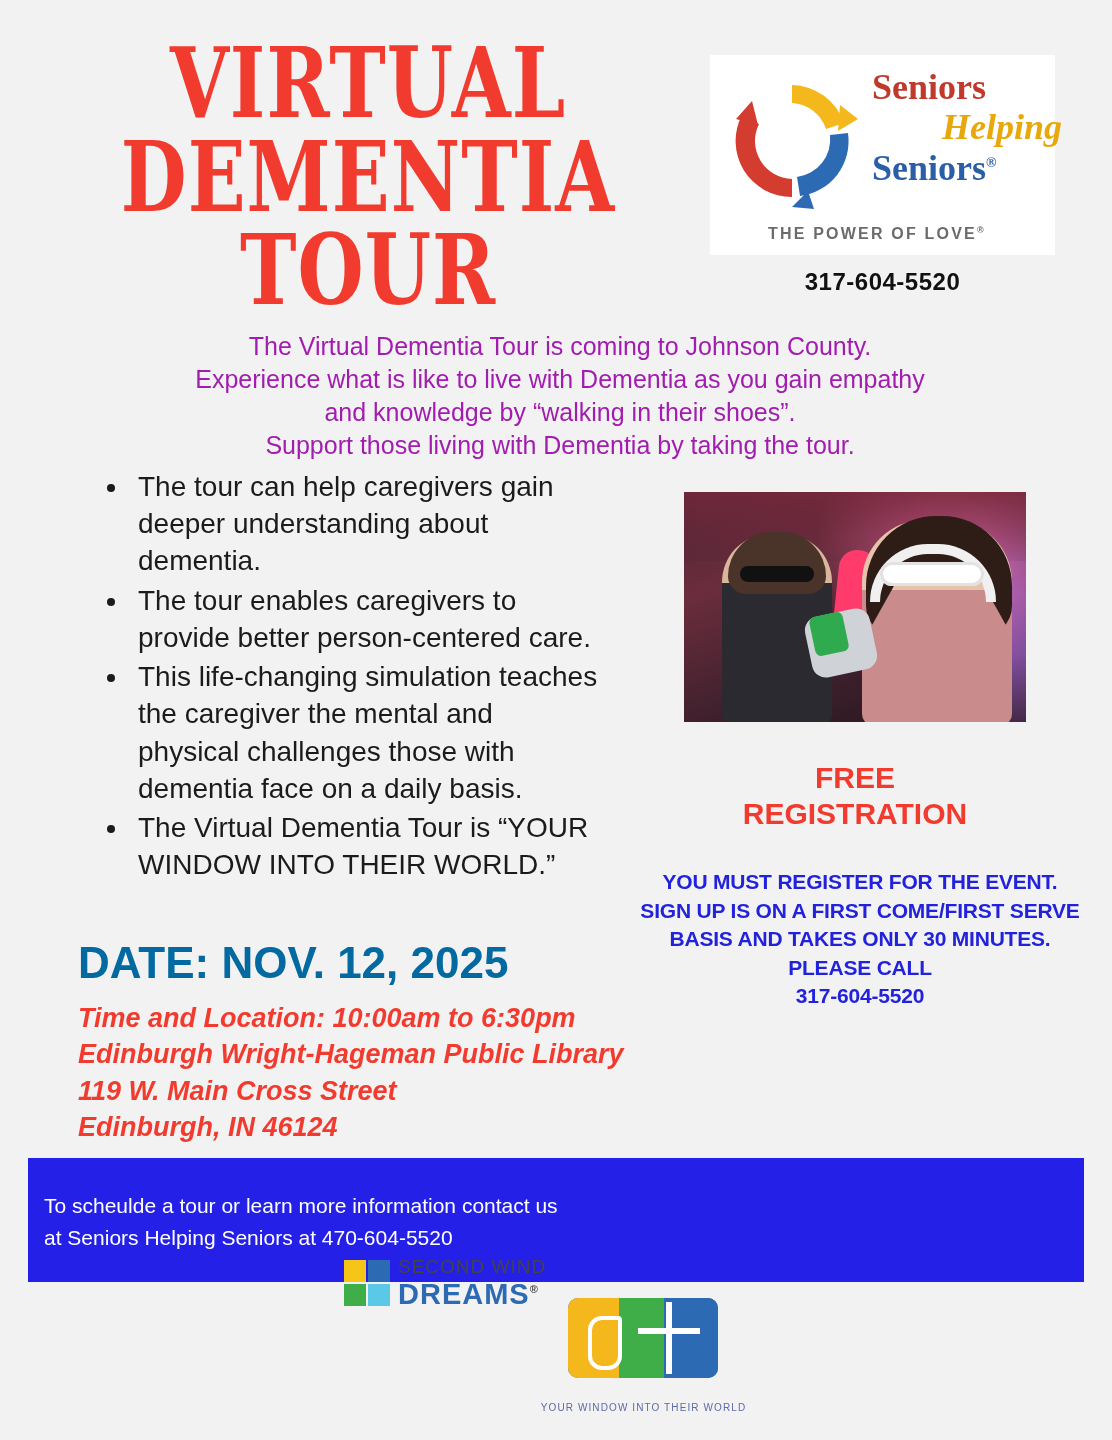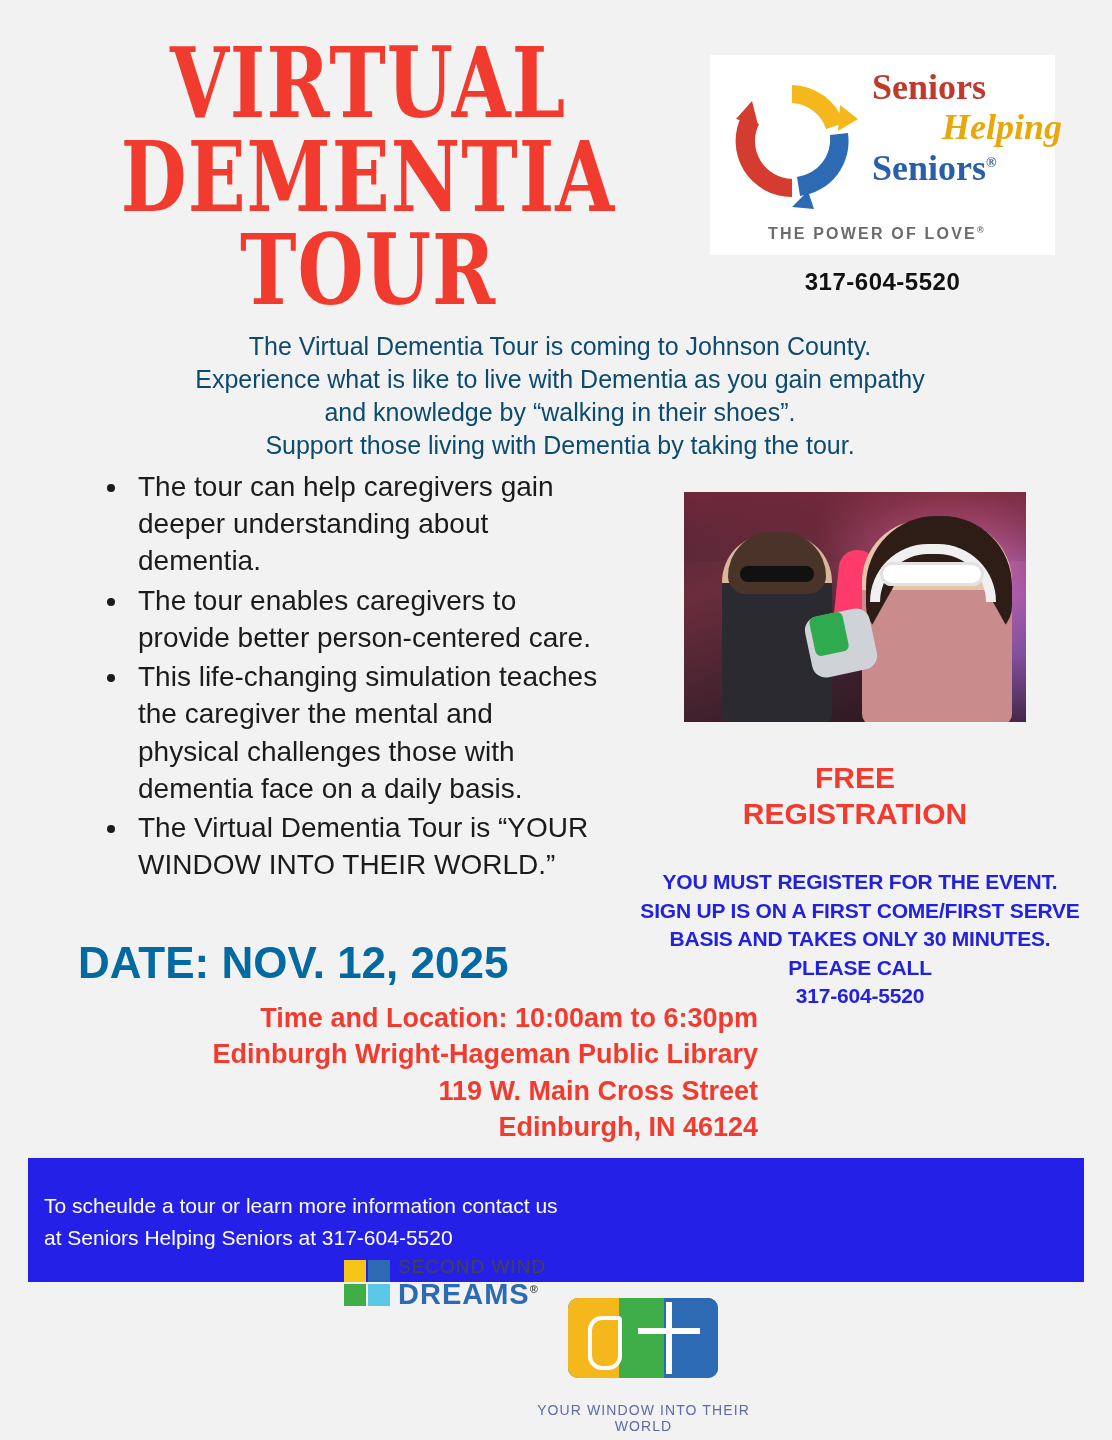--- a/index.html
+++ b/index.html
@@ -105,21 +105,21 @@
 
   
   .intro {
     position: absolute;
     left: 120px;
     top: 330px;
     width: 880px;
     text-align: center;
     font-size: 25px;
     line-height: 1.32;
-    color: #0c4a6e;
+    color: #a21caf;
   }
 
   
   .bullets {
     position: absolute;
     left: 100px;
     top: 468px;
     width: 470px;
     margin: 0;
     padding: 0 0 0 30px;
@@ -290,22 +290,22 @@
     letter-spacing: 0px;
   }
   .loc-block {
     position: absolute;
     left: 78px;
     top: 1000px;
     width: 680px;
     color: #f23b2f;
     font-size: 27px;
     font-weight: bold;
+    font-style: italic;
     line-height: 1.35;
-    text-align: right;
   }
 
   
   .contact-bar {
     position: absolute;
     left: 28px;
     top: 1158px;
     width: 1056px;
     height: 124px;
     background: #2420e8;
@@ -425,21 +425,21 @@
     letter-spacing: 1.2px;
     color: #2a3a80;
   }
   .vdt-title sup { font-size: 9px; }
   .vdt-sub {
     position: absolute;
     left: -24px;
     top: 104px;
     width: 215px;
     text-align: center;
-    font-size: 14px;
+    font-size: 10px;
     letter-spacing: 1.1px;
     color: #5d6aa8;
   }
 </style>
 </head>
 <body>
 
 <div class="flyer">
 
   <div class="title">Virtual Dementia Tour</div>
@@ -503,21 +503,21 @@
 317-604-5520</div>
 
   <div class="date-line">DATE: NOV. 12, 2025</div>
   <div class="loc-block" style="white-space:pre-line;">Time and Location:  10:00am to 6:30pm
 Edinburgh Wright-Hageman Public Library
 119 W. Main Cross Street
 Edinburgh, IN  46124</div>
 
   <div class="contact-bar"></div>
   <div class="contact-left" style="white-space:pre-line;">To scheulde a tour or learn more information contact us
-at Seniors Helping Seniors at 317-604-5520</div>
+at Seniors Helping Seniors at 470-604-5520</div>
 
   <div class="swd">
     <div class="swd-squares">
       <i class="sq1"></i>
         <i class="sq2"></i>
         <i class="sq3"></i>
         <i class="sq4"></i>
     </div>
     <div class="swd-text">
       <div class="l1">SECOND WIND</div>

